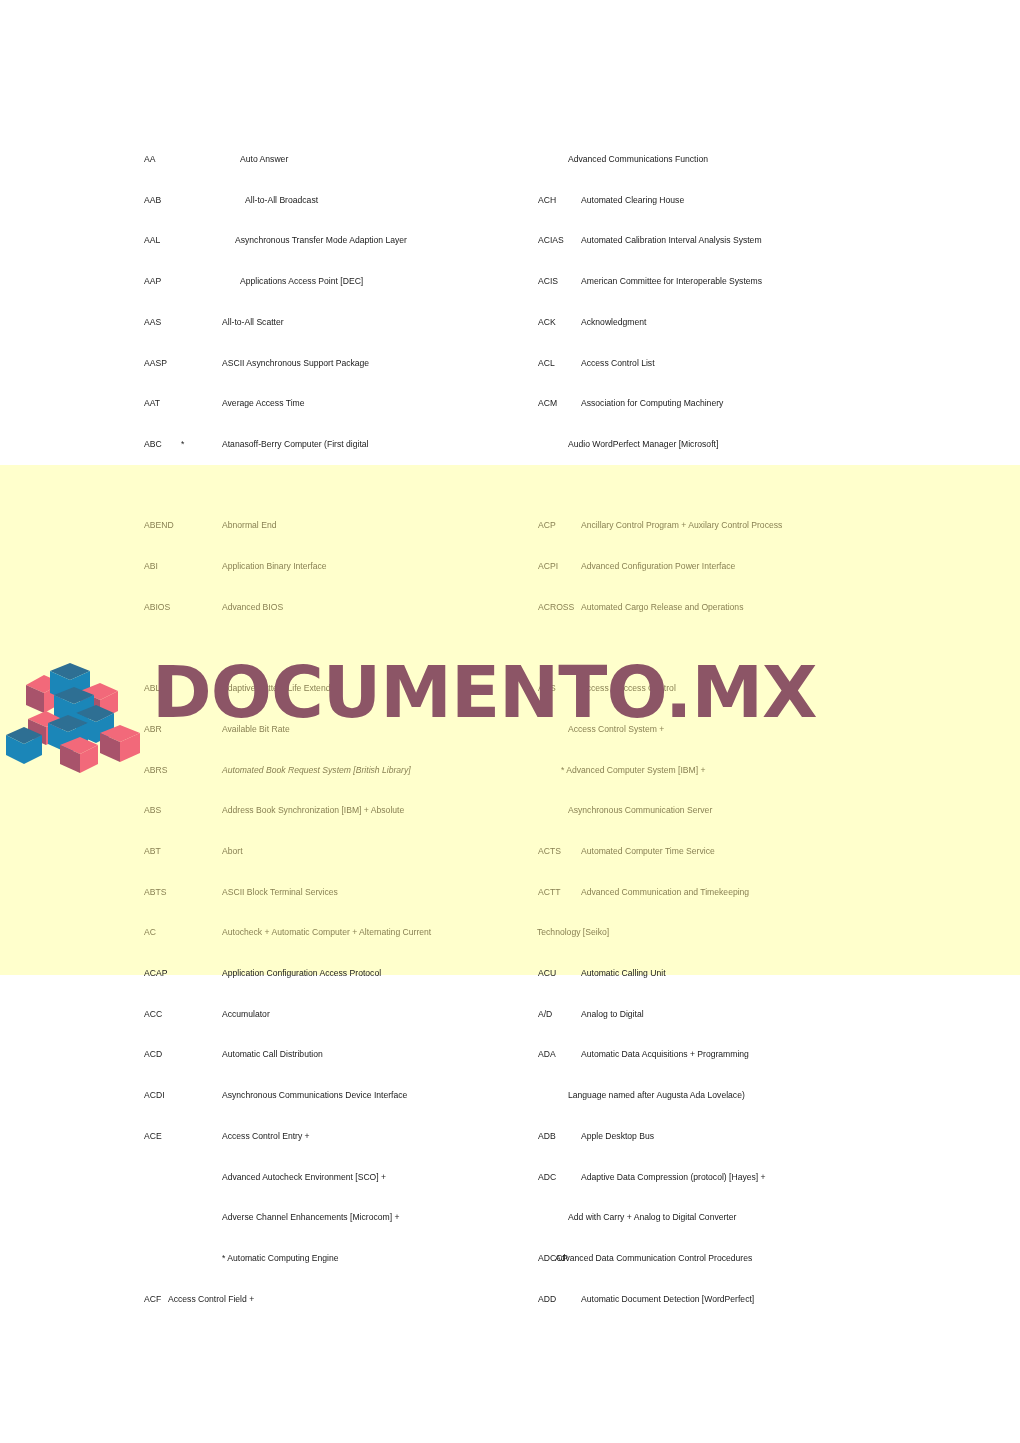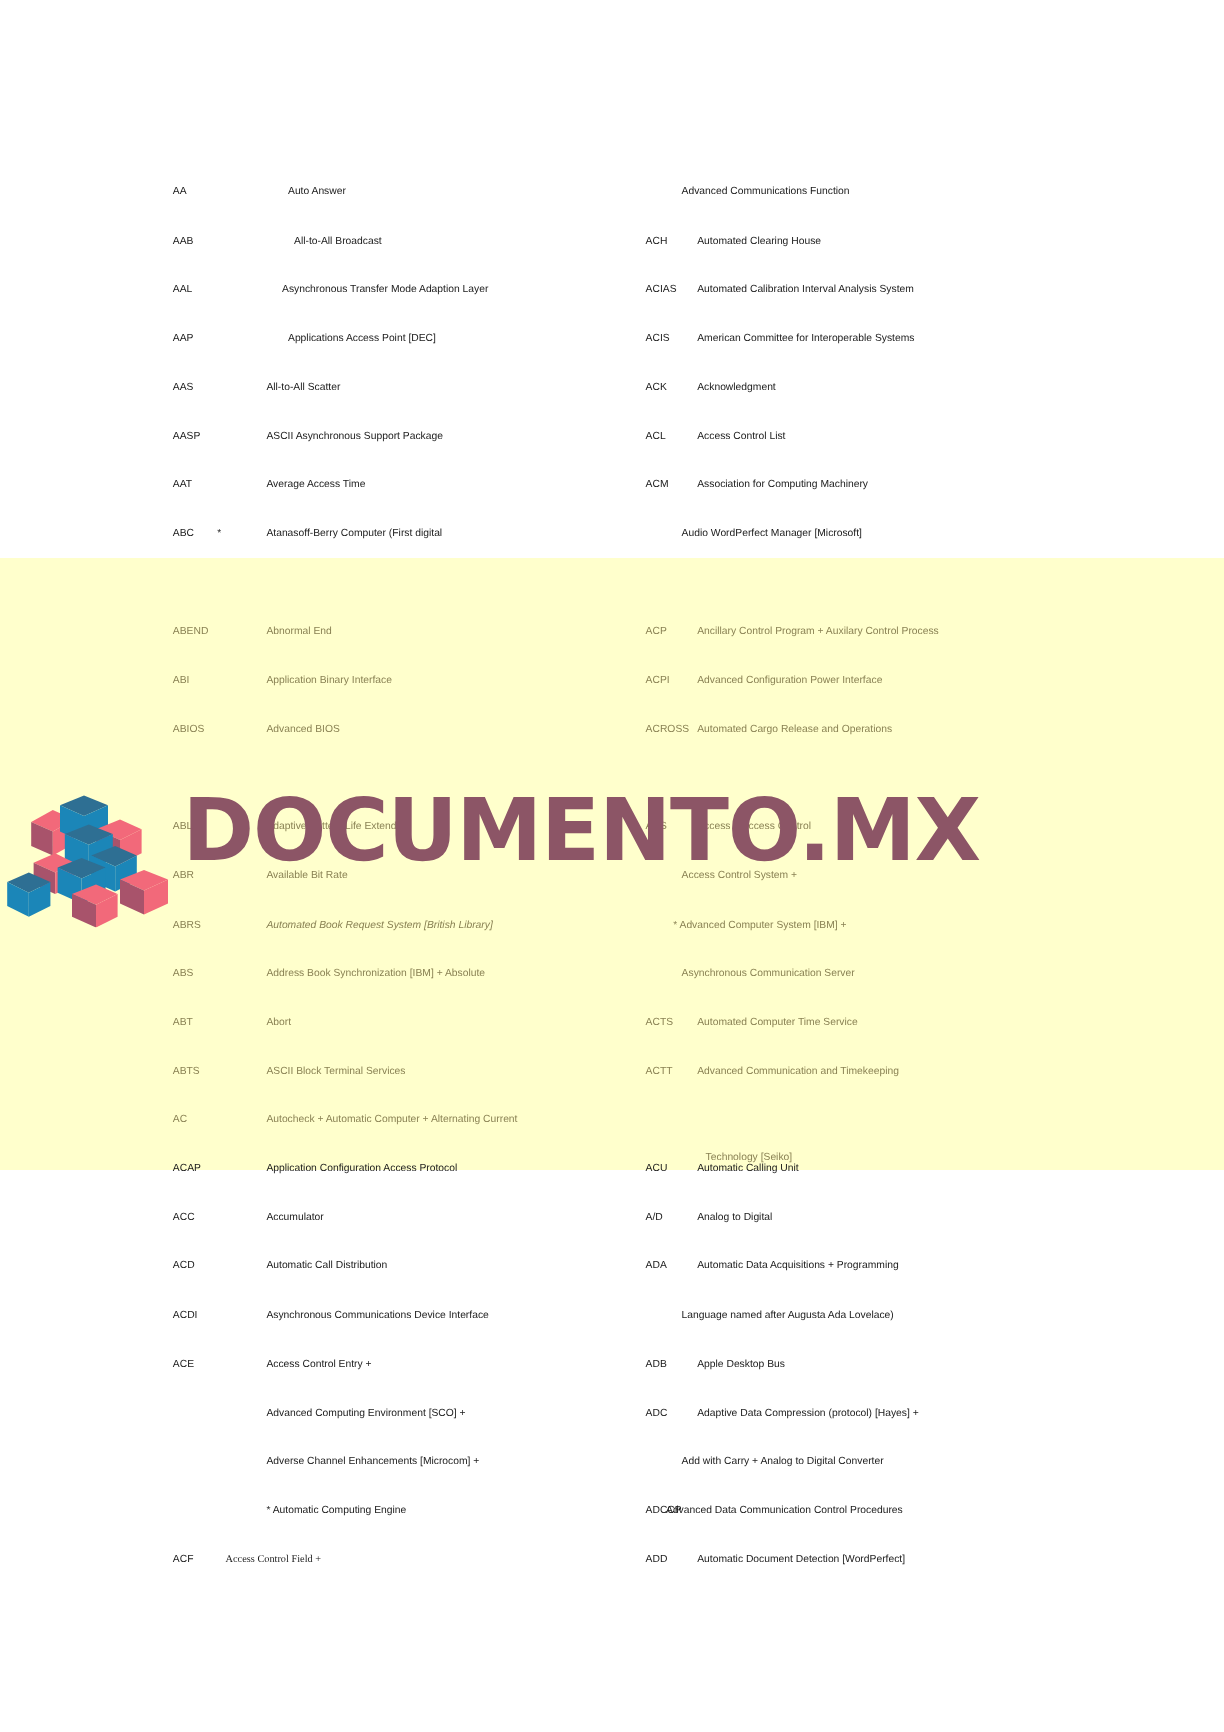--- a/index.html
+++ b/index.html
@@ -197,21 +197,21 @@
       </div>
       <div class="row dim" style="top: 884.6px; color: rgb(138, 130, 84);">
         <span class="cell c-abbr">ABTS</span>
         <span class="cell" style="left: 222px;">ASCII Block Terminal Services</span>
         <span class="cell c-rabbr">ACTT</span>
         <span class="cell" style="left: 581px;">Advanced Communication and Timekeeping</span>
       </div>
       <div class="row dim" style="top: 925.3px; color: rgb(138, 130, 84);">
         <span class="cell c-abbr">AC</span>
         <span class="cell" style="left: 222px;">Autocheck + Automatic Computer + Alternating Current</span>
-        <span class="cell" style="left: 588px; margin-top: 32px;">Technology [Seiko]</span>
+        <span class="cell" style="left: 537px;">Technology [Seiko]</span>
       </div>
       <div class="row" style="top: 966px; color: rgb(26, 26, 26);">
         <span class="cell c-abbr">ACAP</span>
         <span class="cell" style="left: 222px;">Application Configuration Access Protocol</span>
         <span class="cell c-rabbr">ACU</span>
         <span class="cell" style="left: 581px;">Automatic Calling Unit</span>
       </div>
       <div class="row" style="top: 1006.7px; color: rgb(26, 26, 26);">
         <span class="cell c-abbr">ACC</span>
         <span class="cell" style="left: 222px;">Accumulator</span>
@@ -229,36 +229,36 @@
         <span class="cell" style="left: 222px;">Asynchronous Communications Device Interface</span>
         <span class="cell" style="left: 568px;">Language named after Augusta Ada Lovelace)</span>
       </div>
       <div class="row" style="top: 1128.8px; color: rgb(26, 26, 26);">
         <span class="cell c-abbr">ACE</span>
         <span class="cell" style="left: 222px;">Access Control Entry +</span>
         <span class="cell c-rabbr">ADB</span>
         <span class="cell" style="left: 581px;">Apple Desktop Bus</span>
       </div>
       <div class="row" style="top: 1169.5px; color: rgb(26, 26, 26);">
-        <span class="cell" style="left: 222px;">Advanced Computing Environment [SCO] +</span>
+        <span class="cell" style="left: 222px;">Advanced Autocheck Environment [SCO] +</span>
         <span class="cell c-rabbr">ADC</span>
         <span class="cell" style="left: 581px;">Adaptive Data Compression (protocol) [Hayes] +</span>
       </div>
       <div class="row" style="top: 1210.2px; color: rgb(26, 26, 26);">
         <span class="cell" style="left: 222px;">Adverse Channel Enhancements [Microcom] +</span>
         <span class="cell" style="left: 568px;">Add with Carry + Analog to Digital Converter</span>
       </div>
       <div class="row" style="top: 1250.9px; color: rgb(26, 26, 26);">
         <span class="cell" style="left: 222px;">*  Automatic Computing Engine</span>
         <span class="cell c-rabbr">ADCCP</span>
         <span class="cell" style="left: 555px;">Advanced Data Communication Control Procedures</span>
       </div>
       <div class="row" style="top: 1291.6px; color: rgb(26, 26, 26);">
         <span class="cell c-abbr">ACF</span>
-        <span class="cell" style="left: 188px; font-family: Liberation Serif, serif;">Access Control Field +</span>
+        <span class="cell" style="left: 168px;">Access Control Field +</span>
         <span class="cell c-rabbr">ADD</span>
         <span class="cell" style="left: 581px;">Automatic Document Detection [WordPerfect]</span>
       </div>
     </div>
 
   <div id="watermark">
     <svg id="wm-logo" viewBox="0 0 150 116">
 
       <g>
 

